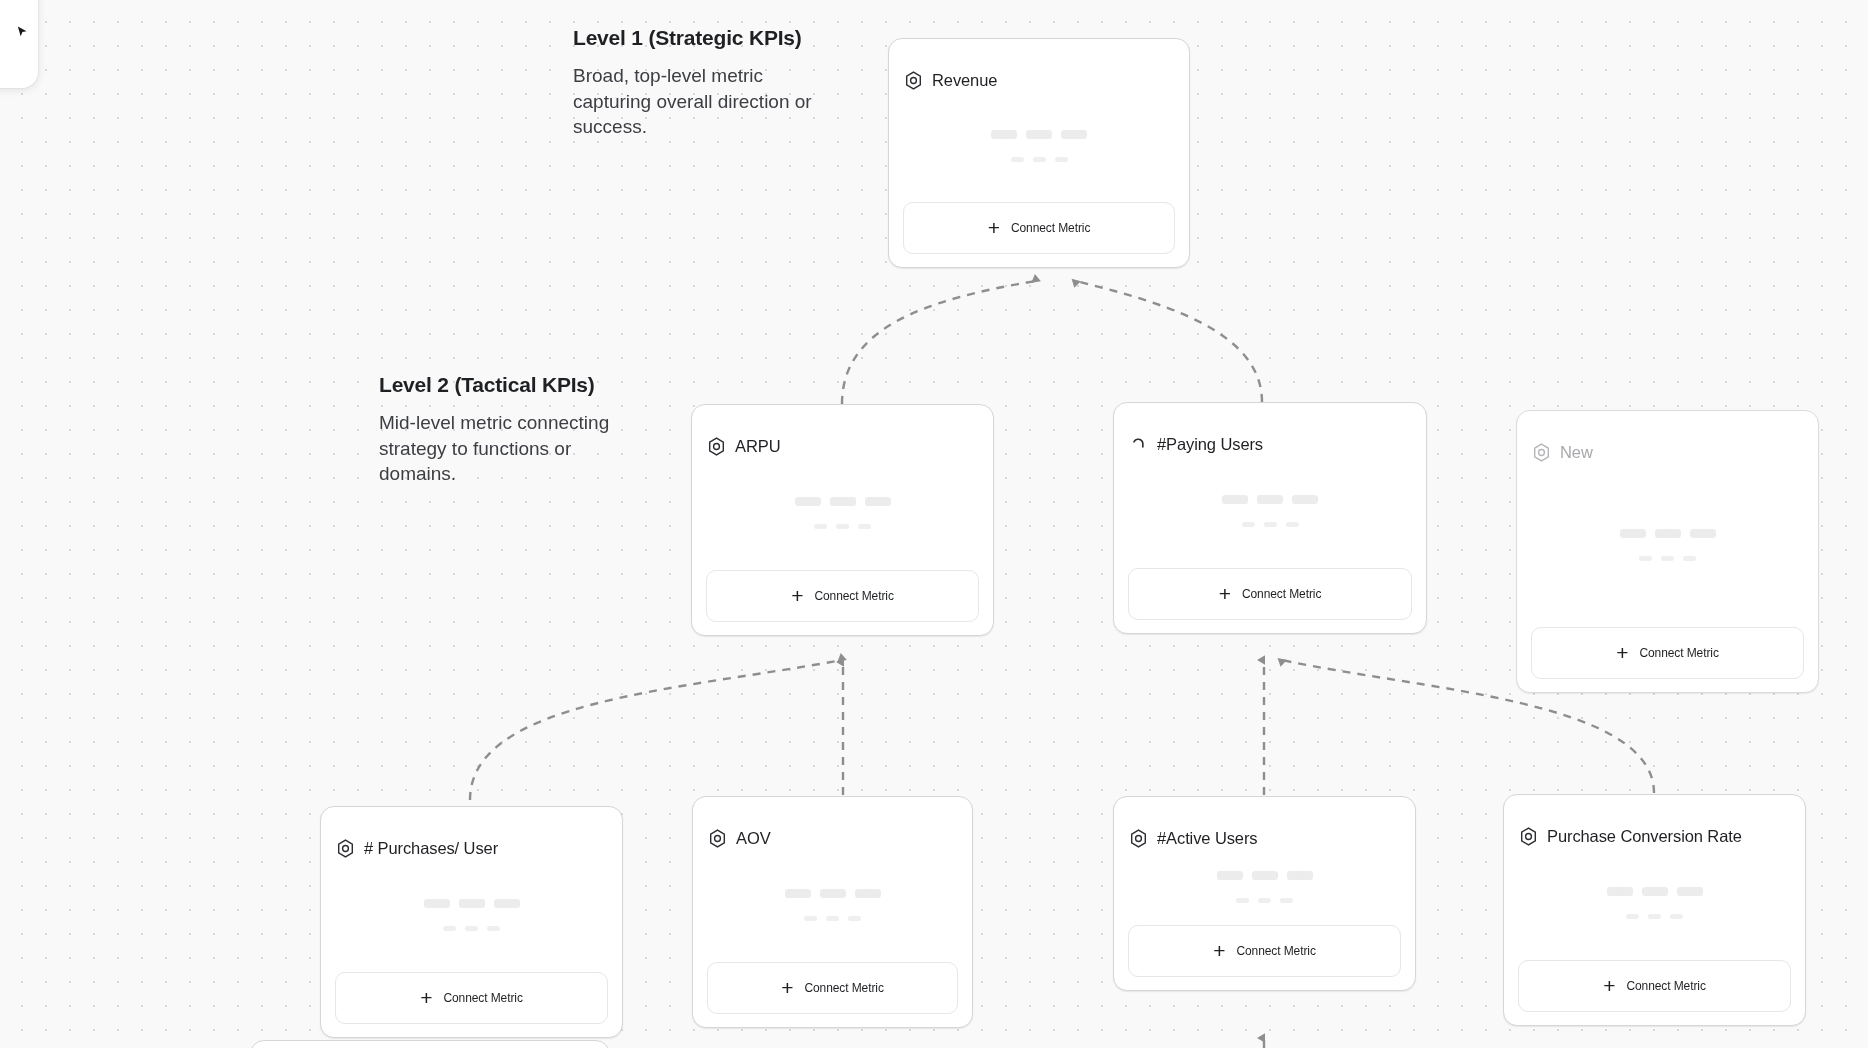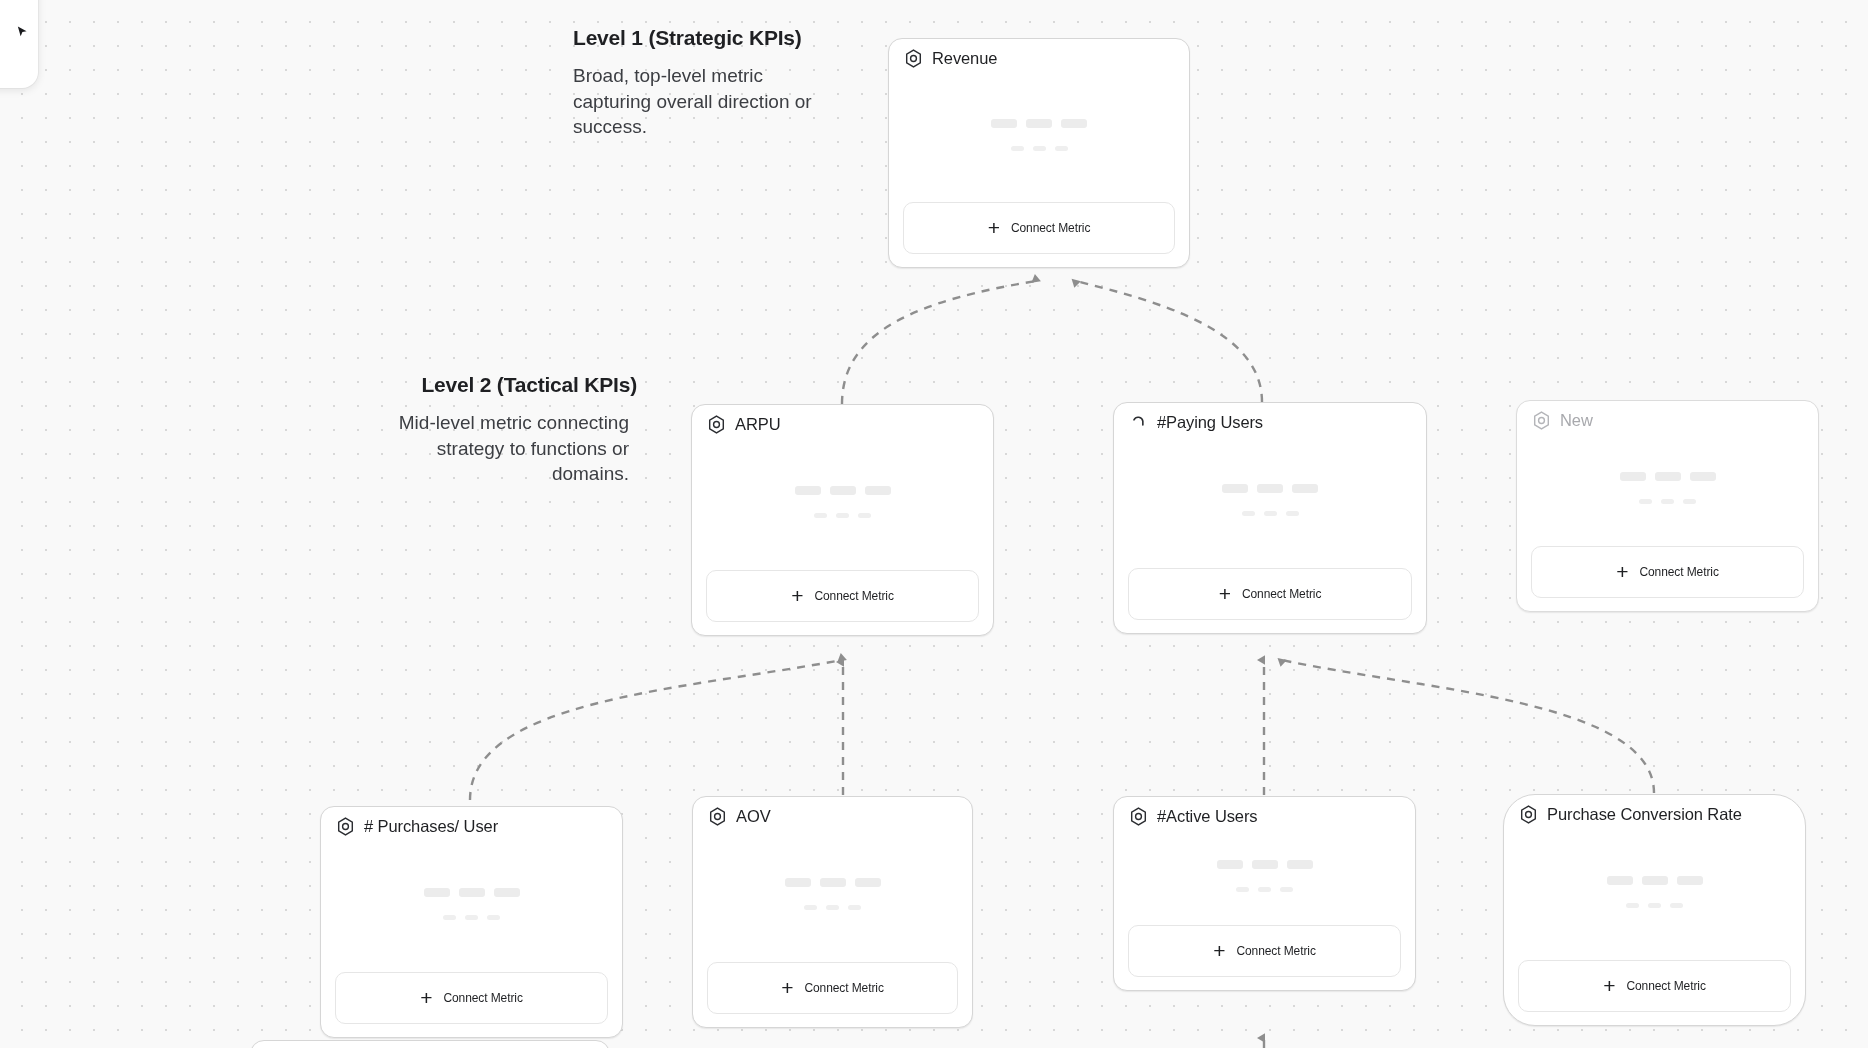--- a/index.html
+++ b/index.html
@@ -48,21 +48,21 @@
 
   
   .card {
     position: absolute;
     background: #ffffff;
     border: 1px solid #d6d6d6;
     border-radius: 14px;
     box-shadow: 0 1px 2px rgba(16,18,22,0.05), 0 1px 1px rgba(16,18,22,0.03);
     display: flex;
     flex-direction: column;
-    padding: 8px 14px 13px 14px;
+    padding: 30px 14px 13px 14px;
     z-index: 4;
   }
   .card.ghost { border-color: #dcdcdc; }
 
   .card-head {
     display: flex;
     align-items: center;
     gap: 10px;
     padding: 2px 2px 0 2px;
   }
@@ -173,21 +173,21 @@
 
       <path d="M1264,1048 L1264,1038" marker-end="url(#arrow)"></path>
     </g>
   </svg>
 
   <div class="level-label" style="left:573px; top:26px; width:260px;">
     <div class="level-title">Level 1 (Strategic KPIs)</div>
     <div class="level-desc">Broad, top-level metric capturing overall direction or success.</div>
   </div>
 
-  <div class="level-label" style="left:379px; top:373px; width:258px;text-align:right;">
+  <div class="level-label" style="left:379px; top:373px; width:258px;">
     <div class="level-title">Level 2 (Tactical KPIs)</div>
     <div class="level-desc">Mid-level metric connecting strategy to functions or domains.</div>
   </div>
 
 
   <div class="card" style="left:888px; top:38px; width:302px; height:230px;">
     <div class="card-head">
       <svg class="icon-hex" viewBox="0 0 18 20">
         <path d="M9 1.1 L16.2 5.3 L16.2 14.7 L9 18.9 L1.8 14.7 L1.8 5.3 Z"></path>
         <circle cx="9" cy="10" r="3.1"></circle>
@@ -256,21 +256,21 @@
         <span class="skel"></span>
         <span class="skel"></span>
       </div>
     </div>
     <div class="connect-btn">
       <span class="connect-plus">+</span>
       <span class="connect-label">Connect Metric</span>
     </div>
   </div>
 
-  <div class="card ghost" style="left:1516px; top:400px; width:303px; height:212px;">
+  <div class="card ghost" style="left:1516px; top:410px; width:303px; height:283px;">
     <div class="card-head">
       <svg class="icon-hex" viewBox="0 0 18 20">
         <path d="M9 1.1 L16.2 5.3 L16.2 14.7 L9 18.9 L1.8 14.7 L1.8 5.3 Z"></path>
         <circle cx="9" cy="10" r="3.1"></circle>
       </svg>
       <span class="card-title">New</span>
     </div>
     <div class="card-body">
       <div class="skel-row big">
         <span class="skel"></span>
@@ -360,21 +360,21 @@
         <span class="skel"></span>
         <span class="skel"></span>
       </div>
     </div>
     <div class="connect-btn">
       <span class="connect-plus">+</span>
       <span class="connect-label">Connect Metric</span>
     </div>
   </div>
 
-  <div class="card" style="left:1503px; top:794px; width:303px; height:232px;border-radius:32px;">
+  <div class="card" style="left:1503px; top:794px; width:303px; height:232px;">
     <div class="card-head">
       <svg class="icon-hex" viewBox="0 0 18 20">
         <path d="M9 1.1 L16.2 5.3 L16.2 14.7 L9 18.9 L1.8 14.7 L1.8 5.3 Z"></path>
         <circle cx="9" cy="10" r="3.1"></circle>
       </svg>
       <span class="card-title">Purchase Conversion Rate</span>
     </div>
     <div class="card-body">
       <div class="skel-row big">
         <span class="skel"></span>

